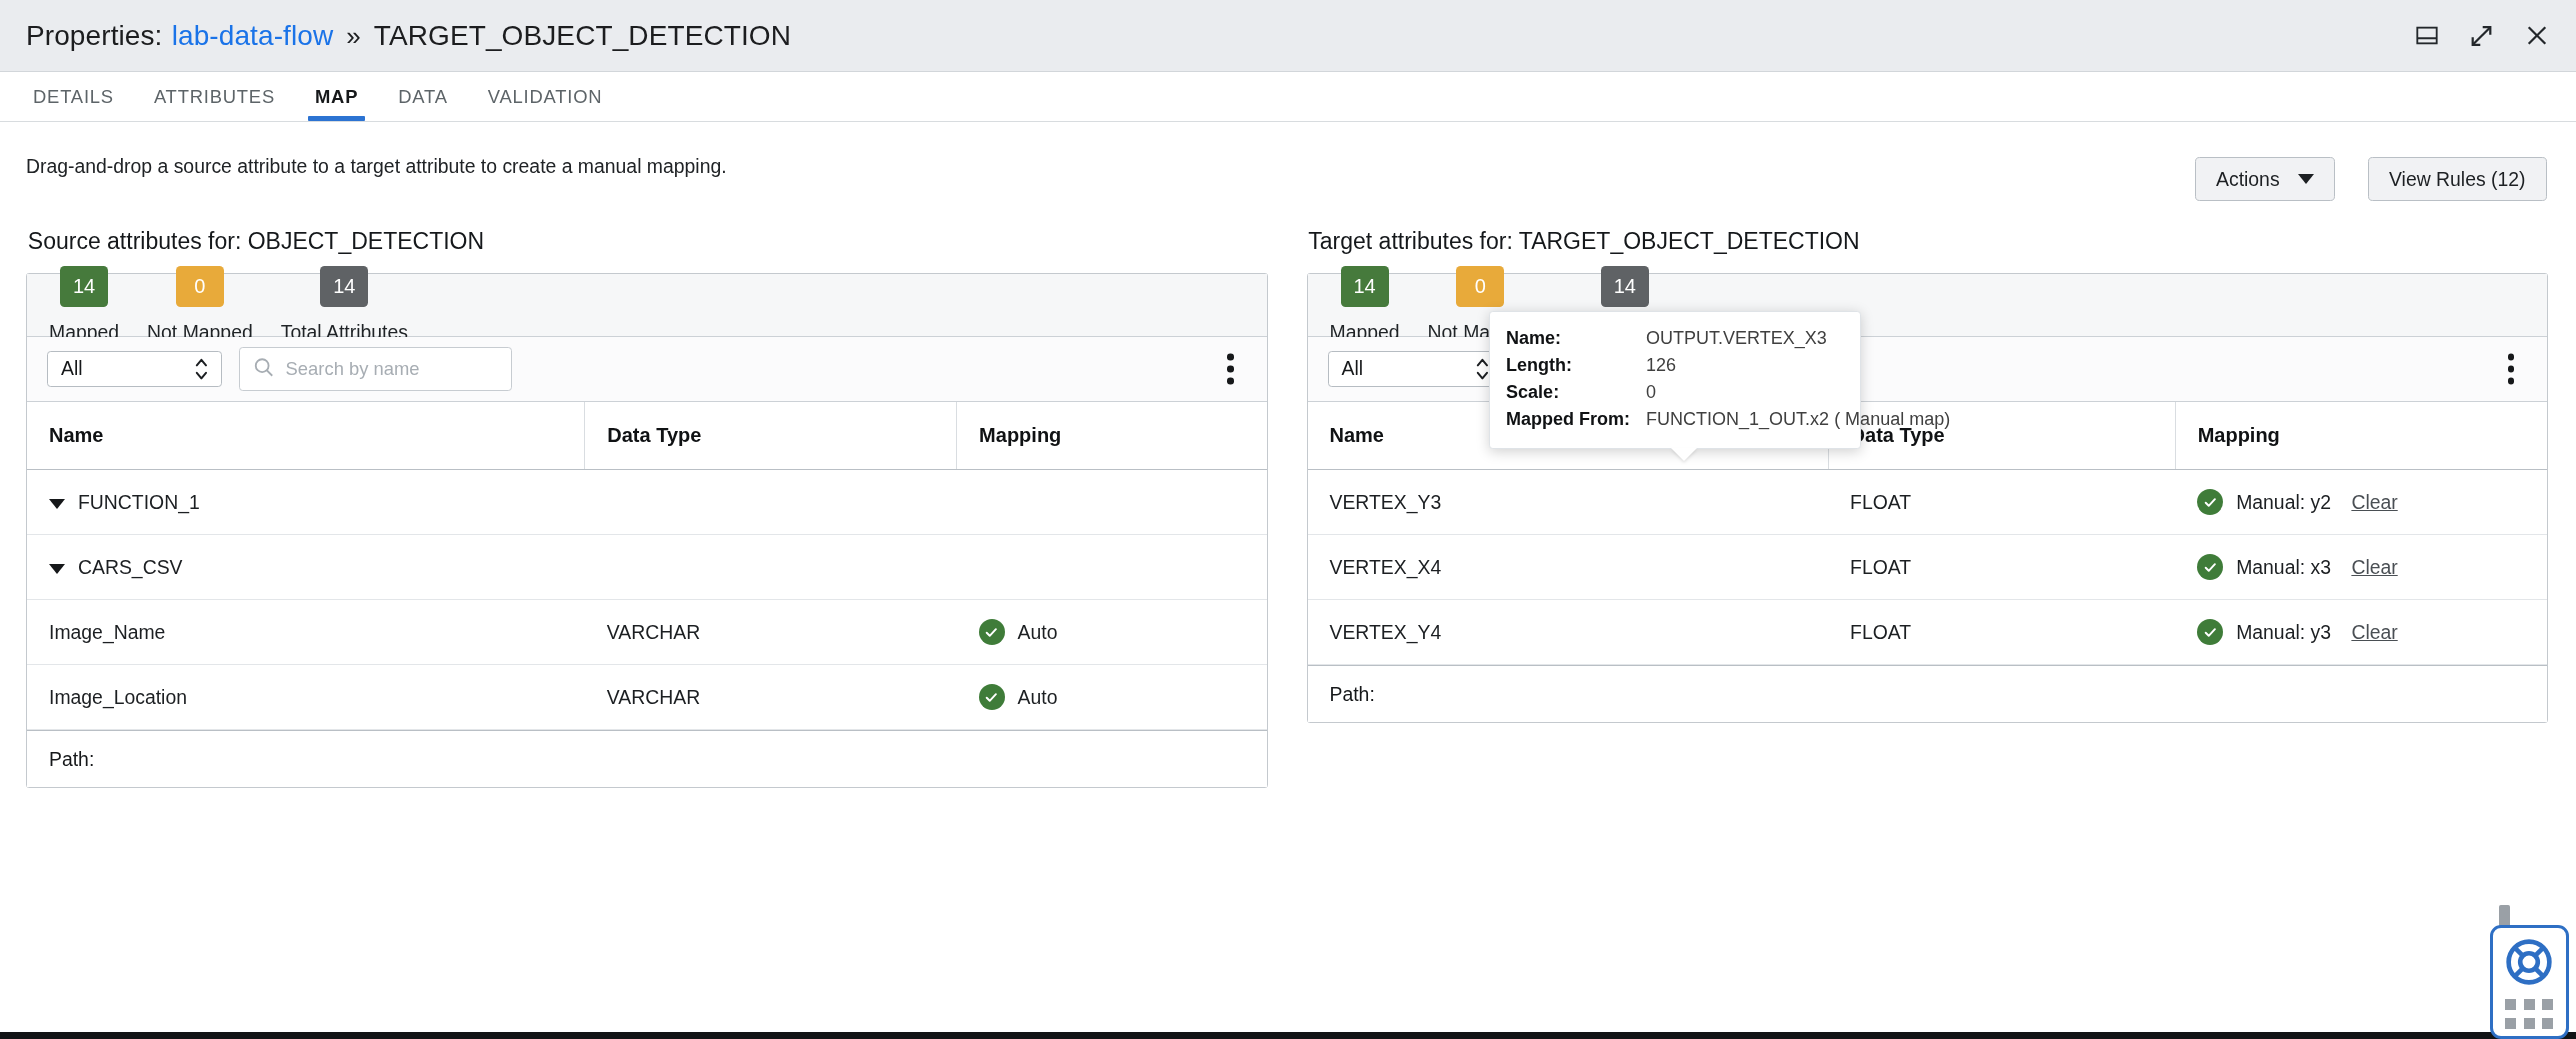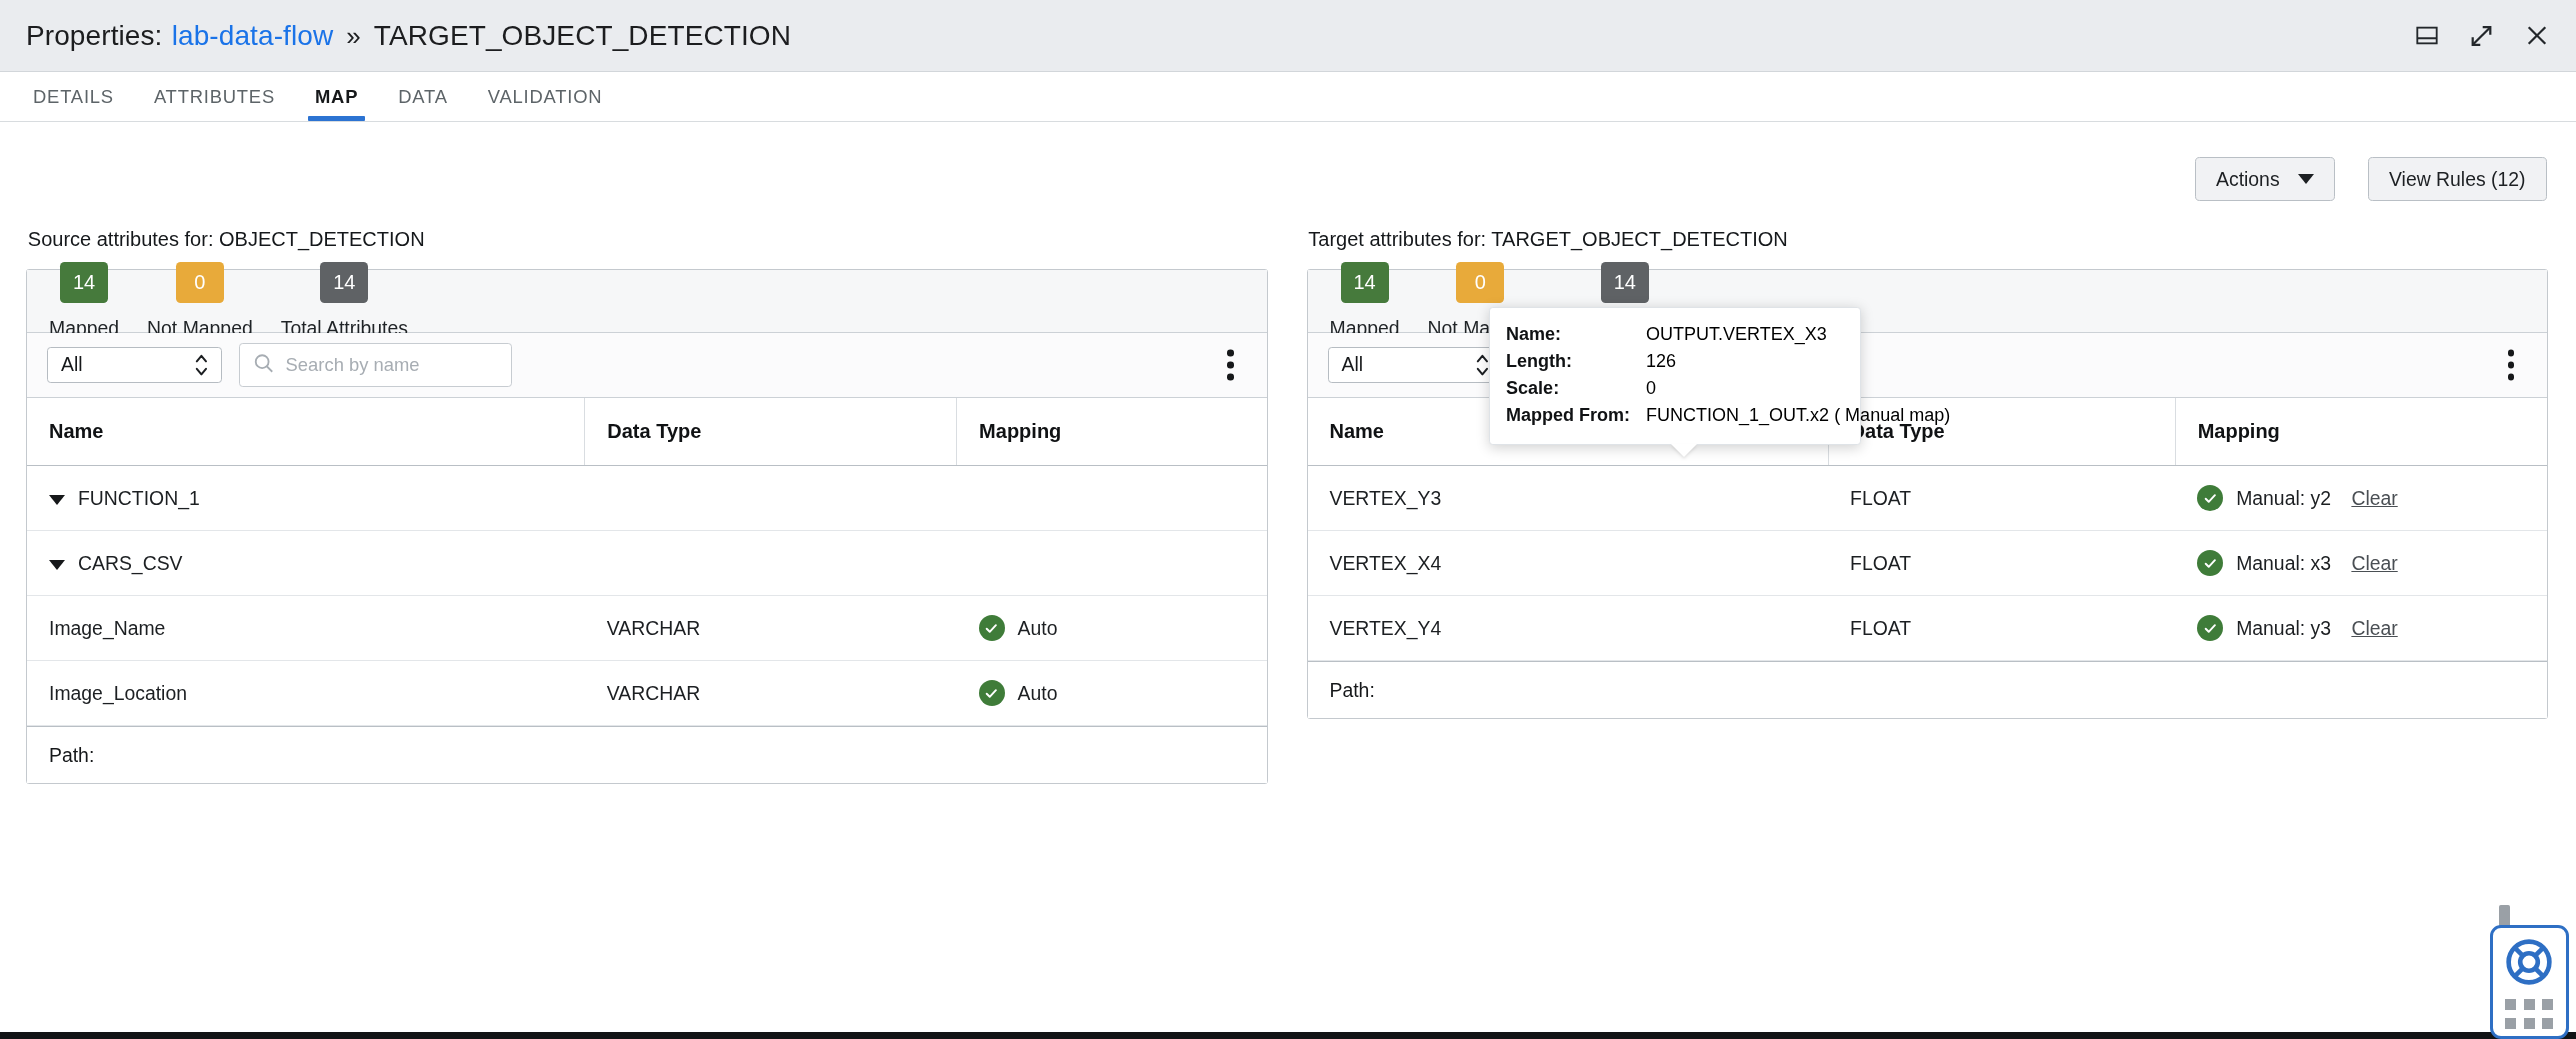--- a/index.html
+++ b/index.html
@@ -132,21 +132,21 @@
 
   
   .panels {
     display: flex;
     padding: 0 28px 0 26px;
     gap: 39px;
     align-items: flex-start;
   }
   .panel { flex: 1 1 0; min-width: 0; }
   .panel-title {
-    font-size: 20px;
+    font-size: 23px;
     color: #15181b;
     margin: 16.6px 0 18.4px 1.8px;
     white-space: nowrap;
   }
   .panel-box {
     border: 0.9px solid #c4c9ce;
     border-radius: 2.8px;
     background: #ffffff;
     overflow: visible;
     position: relative;
@@ -341,21 +341,21 @@
     z-index: 50;
   }
   .tooltip-row { display: flex; font-size: 18px; line-height: 27px; }
   .tooltip-key {
     font-weight: bold;
     color: #101214;
     width: 140px;
     flex: 0 0 140px;
     white-space: nowrap;
   }
-  .tooltip-val { color: #000000; white-space: nowrap; }
+  .tooltip-val { color: #404040; white-space: nowrap; }
   .tooltip-arrow {
     position: absolute;
     left: 181px;
     bottom: -13px;
     width: 0; height: 0;
     border-left: 13px solid transparent;
     border-right: 13px solid transparent;
     border-top: 13px solid #ffffff;
     filter: drop-shadow(0 2.8px 1.8px rgba(0,0,0,0.10));
   }
@@ -438,20 +438,21 @@
 
 <div class="tabbar">
   <div class="tab">DETAILS</div>
   <div class="tab">ATTRIBUTES</div>
   <div class="tab active">MAP</div>
   <div class="tab">DATA</div>
   <div class="tab">VALIDATION</div>
 </div>
 
 <div class="toolbar">
+  <div class="hint">Drag-and-drop a source attribute to a target attribute to create a manual mapping.</div>
   <div class="toolbar-actions">
     <div class="btn">
       <span>Actions</span>
       <span class="caret-down"></span>
     </div>
     <div class="btn">
       <span>View Rules (12)</span>
     </div>
   </div>
 </div>

